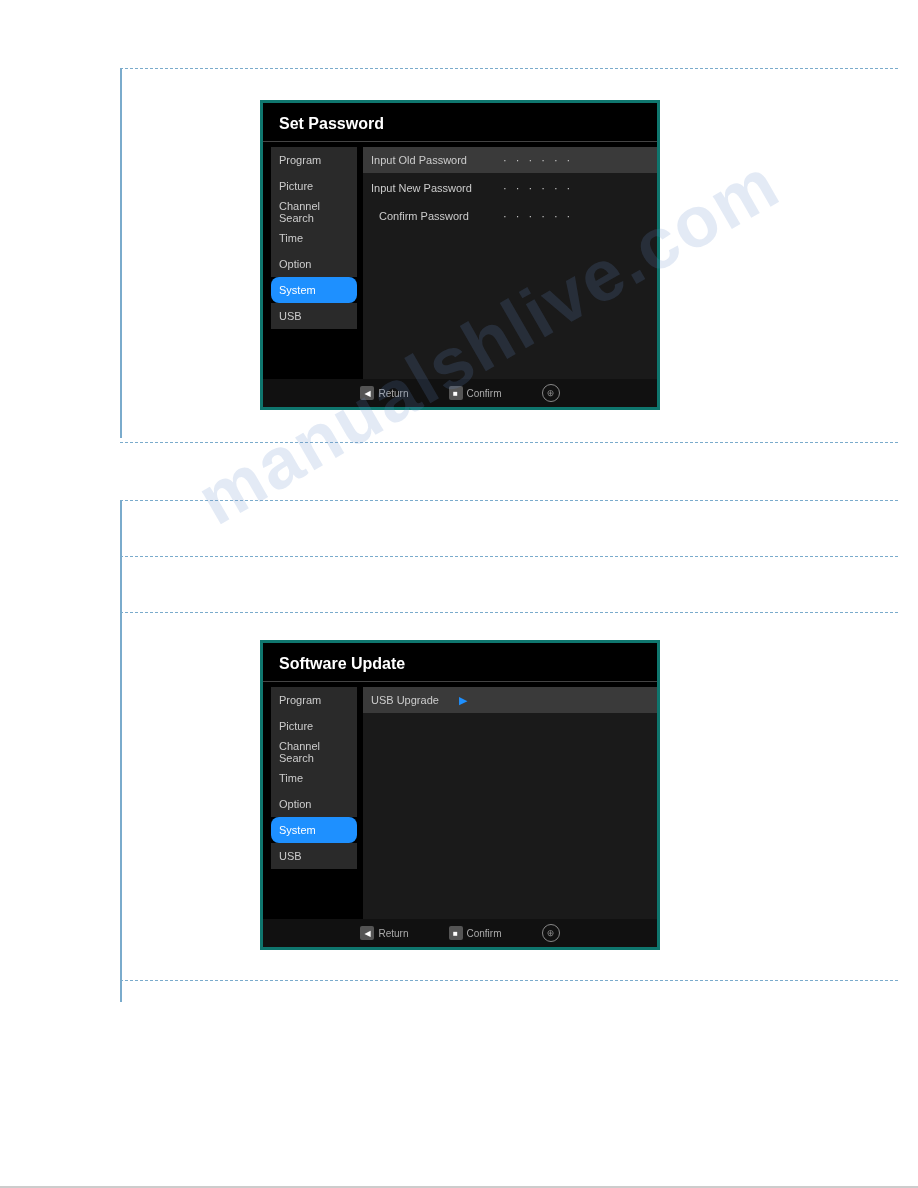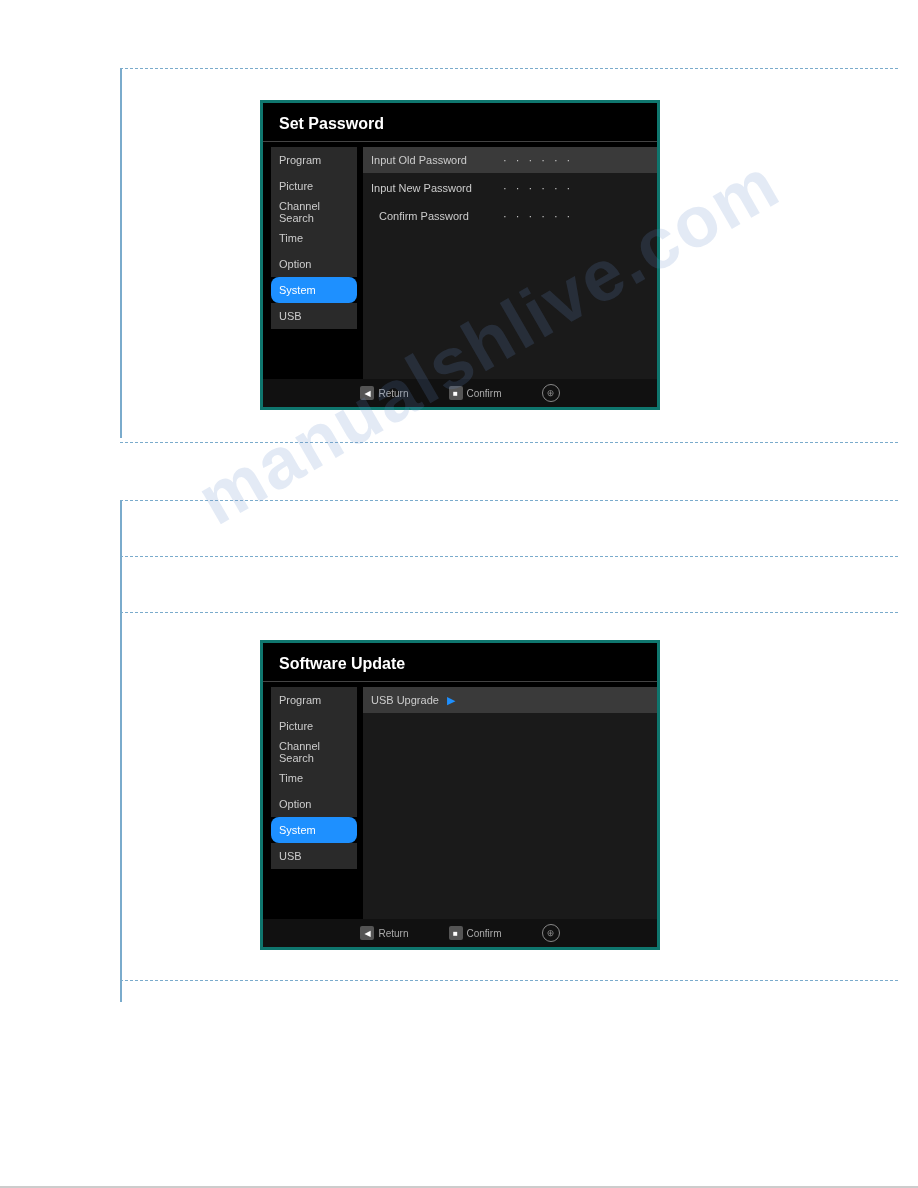--- a/index.html
+++ b/index.html
@@ -158,20 +158,21 @@
       background: #3a3a3a;
     }
 
     
     .usb-row {
       position: absolute;
       display: flex;
       align-items: center;
       height: 26px;
       background: #3a3a3a;
+      gap: 12px;
     }
 
     .usb-label {
       color: #ccc;
       font-size: 11px;
       padding-left: 8px;
     }
 
     .usb-arrow {
       color: #1e90ff;

